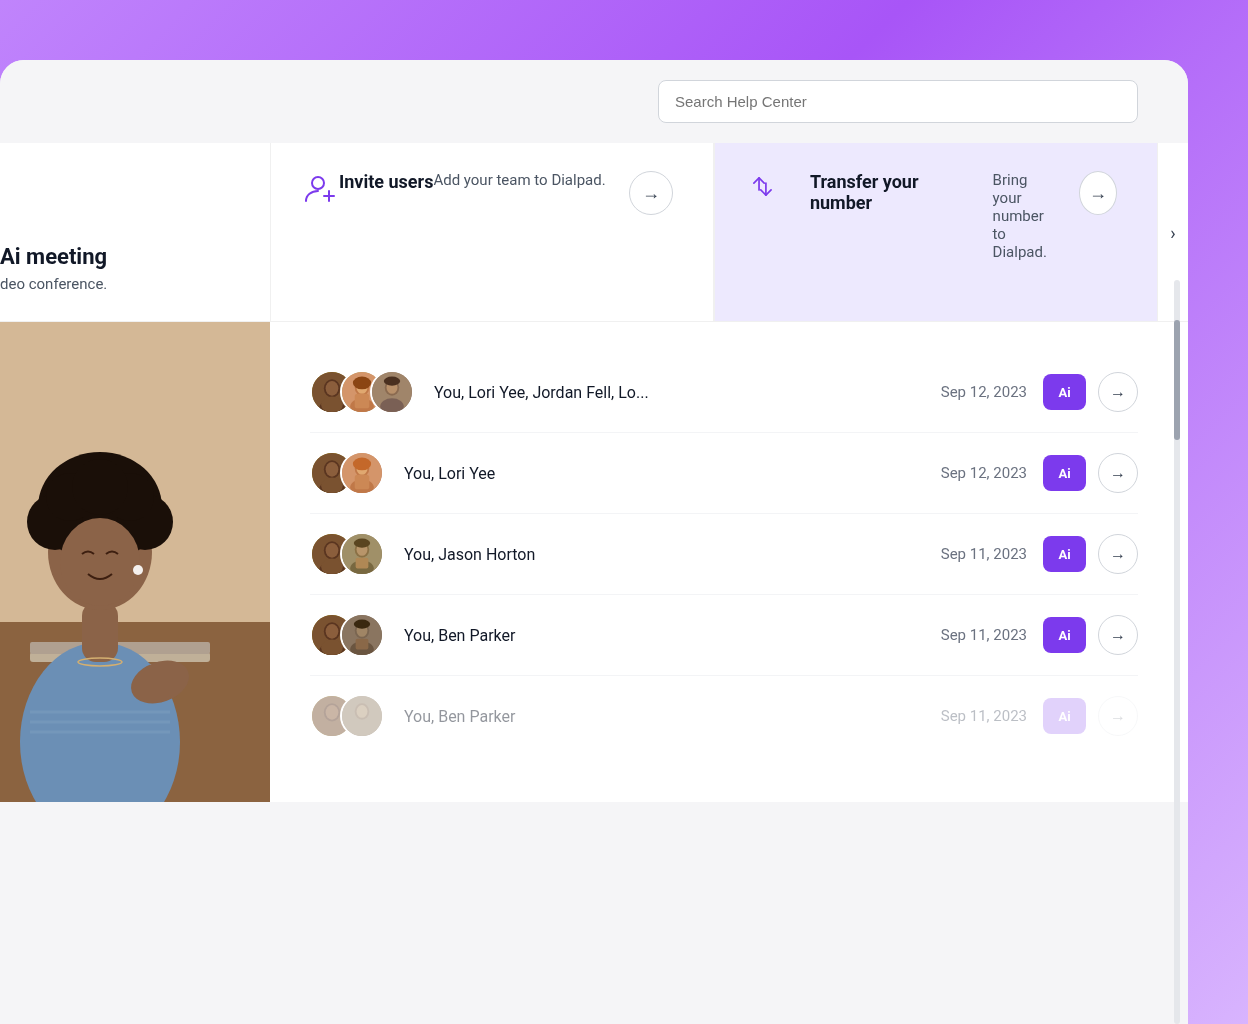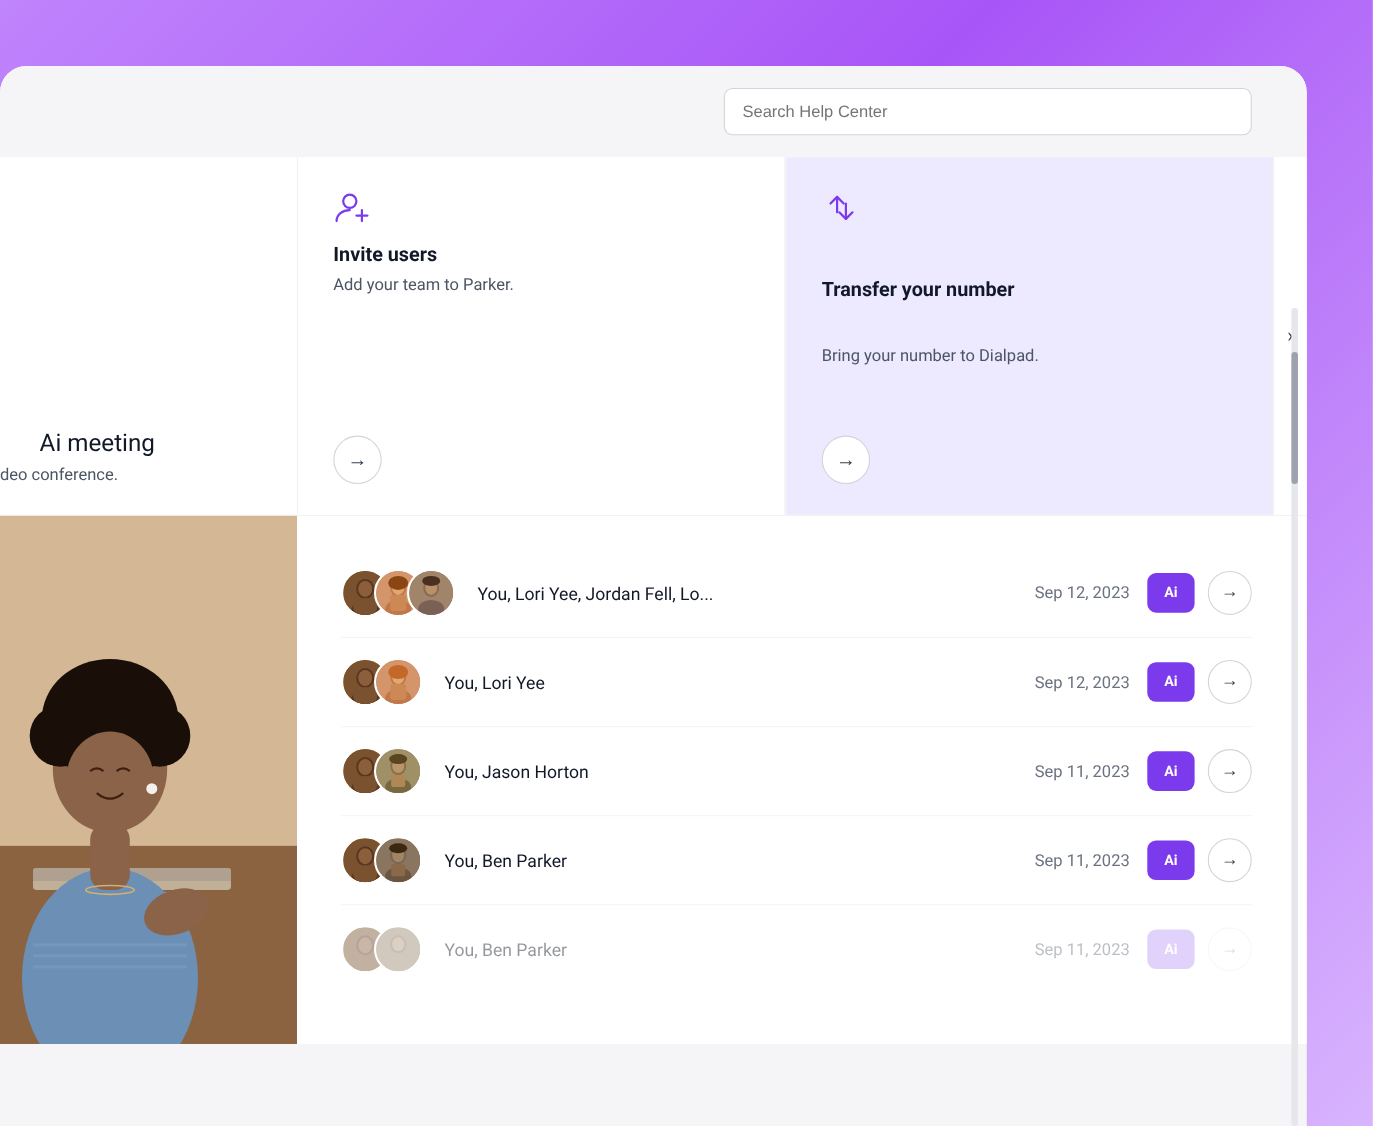--- a/index.html
+++ b/index.html
@@ -46,21 +46,20 @@
       color: #9ca3af;
       background: white;
       outline: none;
     }
 
     .card {
       flex: 1;
       background: white;
       padding: 28px 32px 28px 32px;
       display: flex;
-      flex-direction: column;
       border-right: 1px solid #f0f0f0;
     }
 
     .card:last-child {
       border-right: none;
     }
 
     .card.card-purple {
       background: #ede9fe;
     }
@@ -227,23 +226,22 @@
       position: relative;
     }
 
     .left-partial-text {
       padding-left: 0;
       overflow: hidden;
     }
 
     .left-partial-title {
       font-size: 22px;
-      font-weight: 400;
+      font-weight: 700;
       color: #111827;
-      padding-left: 36px;
     }
 
     .left-partial-subtitle {
       font-size: 15px;
       color: #4b5563;
       margin-top: 6px;
     }
 
     .scrollbar {
       position: absolute;
@@ -316,21 +314,21 @@
 
       <div class="card-icon">
         <svg viewBox="0 0 36 36" fill="none" xmlns="http://www.w3.org/2000/svg">
           <circle cx="15" cy="12" r="6" stroke="#7c3aed" stroke-width="2" fill="none"></circle>
           <path d="M3 30c0-6 5.4-10 12-10" stroke="#7c3aed" stroke-width="2" stroke-linecap="round" fill="none"></path>
           <line x1="26" y1="20" x2="26" y2="30" stroke="#7c3aed" stroke-width="2" stroke-linecap="round"></line>
           <line x1="21" y1="25" x2="31" y2="25" stroke="#7c3aed" stroke-width="2" stroke-linecap="round"></line>
         </svg>
       </div>
       <div class="card-title">Invite users</div>
-      <div class="card-subtitle">Add your team to Parker.</div>
+      <div class="card-subtitle">Add your team to Dialpad.</div>
       <button class="card-arrow-btn">
         <span>→</span>
       </button>
     </div>
 
     <div style="width:1px; background:#f0f0f0; align-self:stretch;"></div>
 
     <div class="card card-purple" style="padding: 28px 40px 28px 32px; gap: 32px;">
 
       <div class="card-icon">

